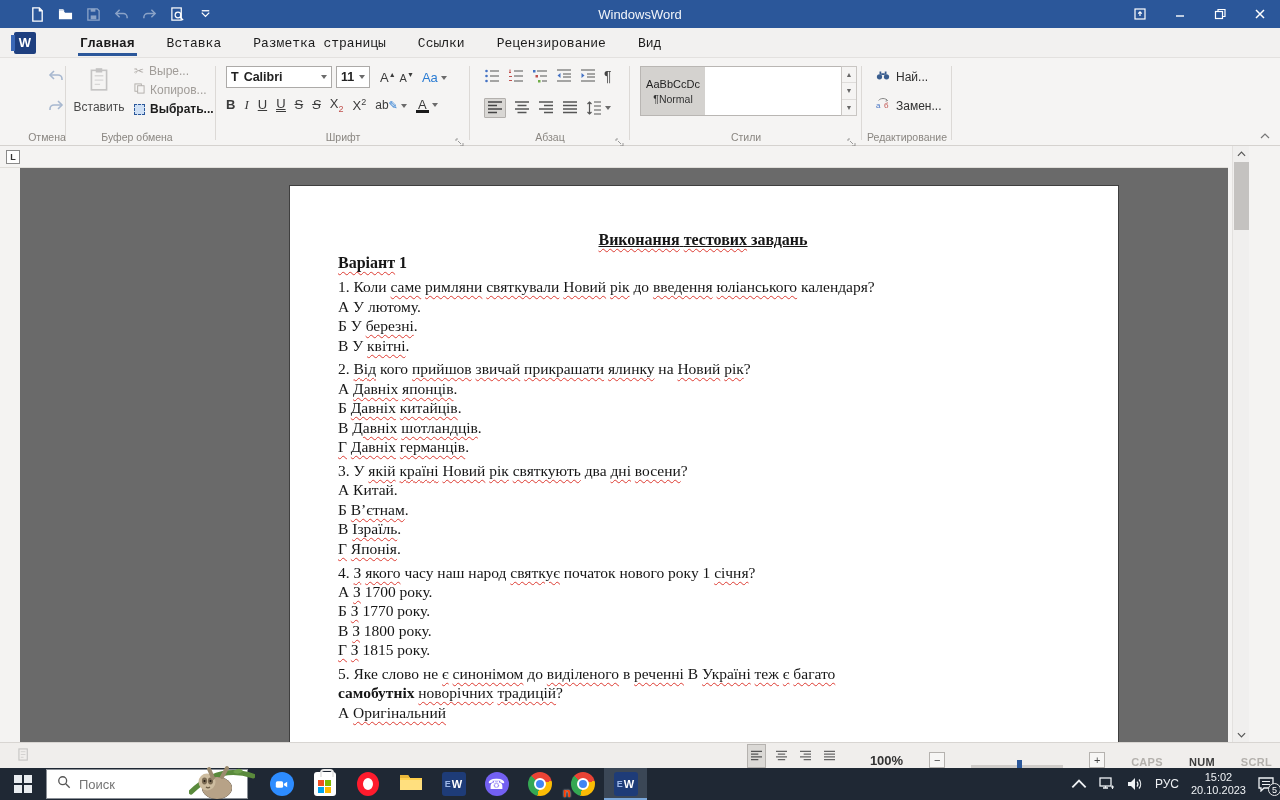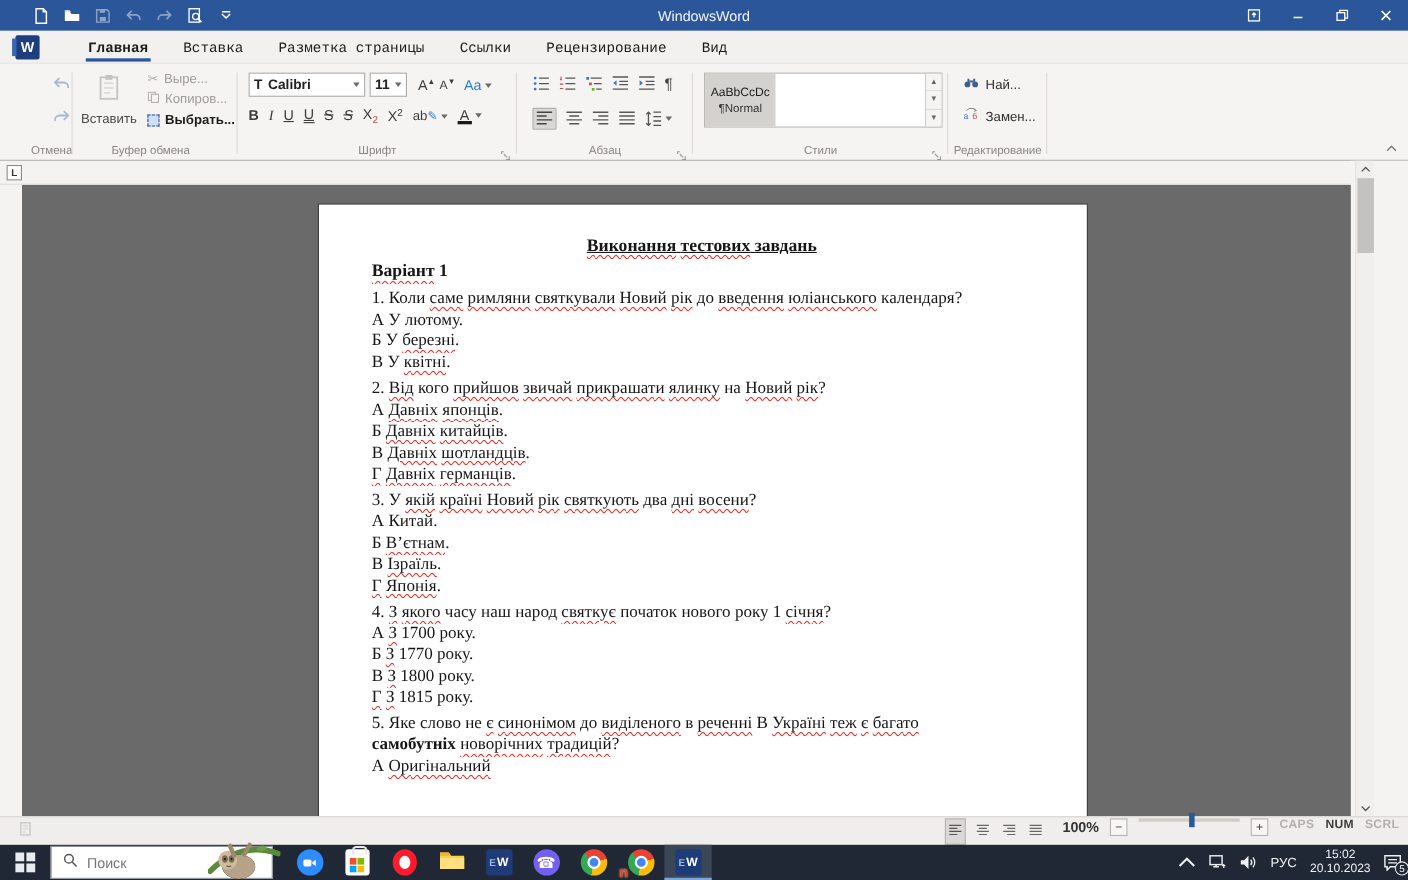--- a/index.html
+++ b/index.html
@@ -76,32 +76,32 @@
   
   .docarea { position:absolute; left:0; top:146px; width:1280px; height:596px; background:#6a6a6a; overflow:hidden; }
   .ruler-strip { position:absolute; left:0; top:0; width:1280px; height:22px; background:#f4f3f2; border-bottom:1px solid #e0deda; }
   .tabstop-box { position:absolute; left:6px; top:4px; width:14px; height:14px; background:#fff; border:1px solid #8a8a8a; font-size:9px; font-weight:bold; color:#333; display:flex; align-items:center; justify-content:center; }
   .left-strip { position:absolute; left:0; top:22px; width:20px; bottom:0; background:#f4f3f2; }
   .vscroll { position:absolute; right:0; top:0; width:52px; bottom:0; background:#f4f3f2; }
   .vtrack { position:absolute; left:4px; top:0; width:17px; bottom:0; background:#f0efee; border-left:1px solid #e3e1df; }
   .vthumb { position:absolute; left:1px; top:16px; width:15px; height:68px; background:#c4c2c0; }
   .varrow { position:absolute; left:0; width:17px; height:15px; display:flex; align-items:center; justify-content:center; color:#5a5a5a; font-size:8px; }
 
-  .page { position:absolute; left:290px; top:40px; width:698px; height:600px; background:#ffffff; box-shadow:0 0 0 1px #3f3f3f; padding:28px 50px 0 48px; overflow:hidden; }
+  .page { position:absolute; left:290px; top:40px; width:828px; height:600px; background:#ffffff; box-shadow:0 0 0 1px #3f3f3f; padding:44px 50px 0 48px; overflow:hidden; }
   .para { font-family:"Liberation Serif", serif; font-size:15.5px; line-height:19.4px; color:#161616; white-space:pre-wrap; }
   .para.title { text-align:center; font-weight:bold; text-decoration:underline; font-size:16px; margin-bottom:4px; }
   .para.variant { font-weight:bold; font-size:16px; margin-bottom:1px; }
   .para.q { margin-top:4.5px; }
   .sp { text-decoration:underline; text-decoration-style:wavy; text-decoration-color:#dd3b32; text-decoration-thickness:1px; text-underline-offset:3px; }
   .b { font-weight:bold; }
 
   
   .statusbar { position:absolute; left:0; top:742px; width:1280px; height:26px; background:#f0eeec; border-top:1px solid #d8d5d2; display:flex; align-items:center; }
   .sb-left-icon { margin-left:18px; opacity:.35; }
-  .sb-right { position:absolute; right:8px; display:flex; align-items:flex-start; gap:10px;padding-left:32px; }
+  .sb-right { position:absolute; right:8px; display:flex; align-items:flex-end; gap:26px;padding-left:32px; }
   .sb-view { display:flex; align-items:center; gap:7px; margin-right:6px; }
   .sb-view .v { padding:2px; }
   .sb-view .v.sel { background:#dbd9d6; border:1px solid #b5b2af; }
   .zoom-label { font-size:13px; font-weight:bold; color:#333; }
   .zbtn { width:16px; height:16px; border:1px solid #b5b2af; background:#f7f6f5; display:flex; align-items:center; justify-content:center; font-size:11px; color:#444; }
   .ztrack { position:relative; width:92px; height:3px; background:#cfccc9; }
   .zthumb { position:absolute; left:50%; top:-5px; width:5px; height:13px; background:#2b579a; }
   .lock { font-size:11px; font-weight:bold; letter-spacing:.3px; }
   .lock.off { color:#b3b0ac; } .lock.on { color:#3c3c3c; }
 

